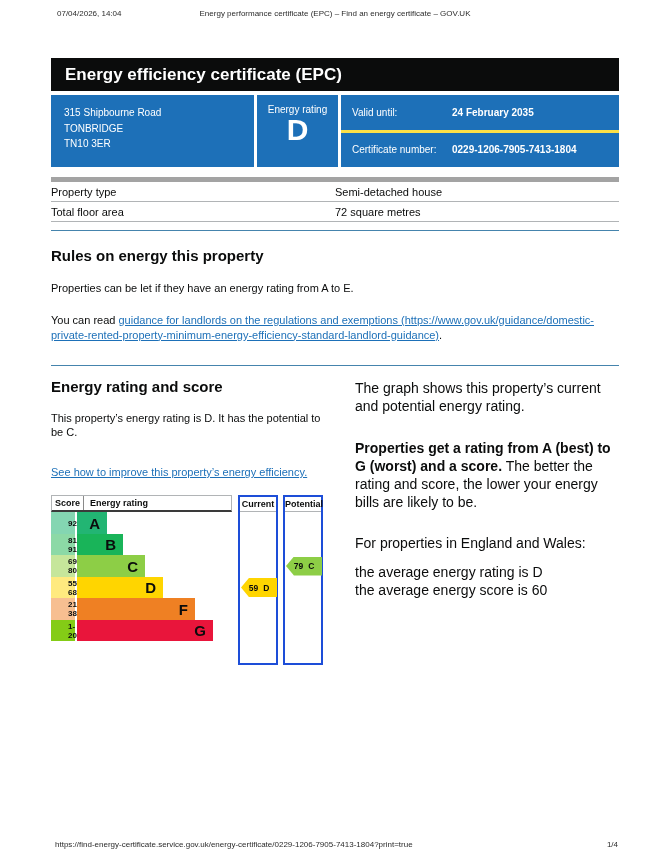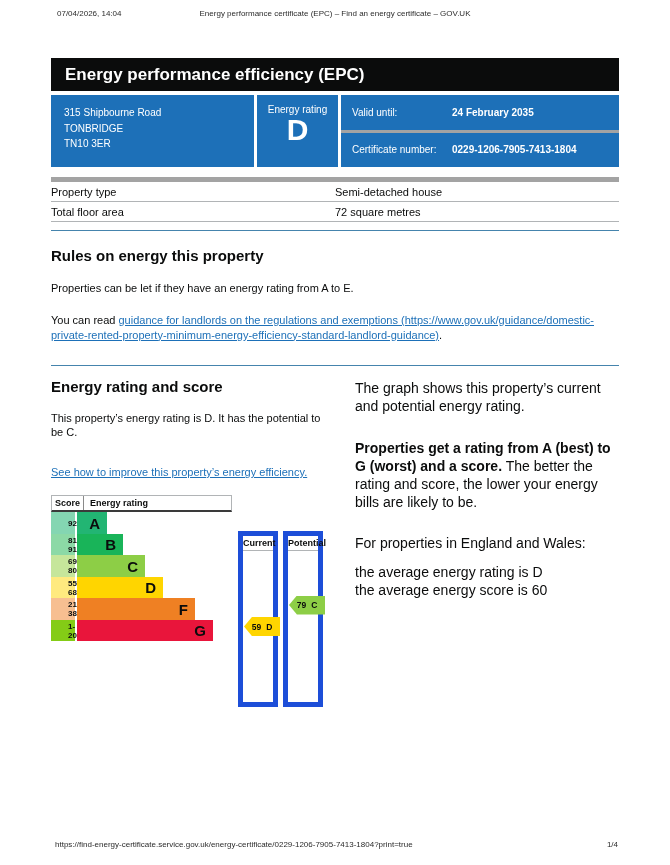--- a/index.html
+++ b/index.html
@@ -21,21 +21,21 @@
   .banner{margin-top:29px;background:#0b0c0c;color:#fff;height:33px;display:flex;align-items:center;padding-left:14px;box-sizing:border-box;}
   .banner h1{font-size:17px;margin:0;font-weight:bold;}
 
   .summary{margin-top:4px;background:#1d70b8;color:#fff;display:flex;height:72px;}
   .sum-address{width:206px;padding:10px 0 0 13px;font-size:10px;line-height:1.55;border-right:3px solid #fff;box-sizing:border-box;}
   .sum-rating{width:84px;border-right:3px solid #fff;box-sizing:border-box;display:flex;flex-direction:column;align-items:center;padding-top:9px;}
   .sum-rating-label{font-size:10px;}
   .sum-rating-letter{font-size:30px;font-weight:bold;line-height:1.0;}
   .sum-details{flex:1;display:flex;flex-direction:column;}
   .sum-row{flex:1;display:flex;align-items:center;padding-left:11px;font-size:10px;}
-  .sum-row.first{border-bottom:3px solid #a3a3a3;}
+  .sum-row.first{border-bottom:3px solid #fde047;}
   .sum-label{width:100px;}
   .sum-value{font-weight:bold;}
 
   .facts{margin-top:10px;font-size:11px;}
   .facts-row{display:flex;height:19px;align-items:center;border-bottom:1px solid #b1b4b6;}
   .facts-row.first{border-top:5px solid #a3a3a3;}
   .facts-label{width:50%;}
   .facts-value{width:50%;}
 
   hr.blue{border:none;border-top:1px solid #4584ad;margin:0;}
@@ -61,41 +61,41 @@
   
   .chart{margin-top:16px;display:flex;font-size:9px;}
   .c-main{width:181px;}
   .c-head{display:flex;height:14px;border:1px solid #b1b4b6;border-bottom:2px solid #3a3a3a;}
   .c-head div{font-weight:bold;line-height:14px;}
   .c-head-score{width:31px;text-align:center;border-right:1px solid #8a8a8a;}
   .c-head-rating{flex:1;padding-left:6px;}
   .band-row{display:flex;height:21.5px;}
   .score-cell{width:24px;font-weight:bold;font-size:8px;display:flex;align-items:center;padding-left:17px;box-sizing:border-box;color:#0b0c0c;}
   .band-bar{margin-left:2px;display:flex;align-items:center;justify-content:flex-end;padding-right:7px;box-sizing:border-box;font-weight:bold;font-size:15px;color:#0b0c0c;}
-  .c-col{width:40px;border:5px solid #1d4ed8;box-sizing:border-box;margin-top:36px;}
+  .c-col{width:40px;border:2px solid #1d4ed8;box-sizing:border-box;}
   .c-col.current{margin-left:6px;}
   .c-col.potential{margin-left:5px;}
   .c-col-head{height:14px;border-bottom:1px solid #b1b4b6;text-align:center;font-weight:bold;line-height:14px;}
   .c-col-body{position:relative;height:151px;}
   .arrow{position:absolute;left:1px;width:36px;height:19px;display:flex;align-items:center;justify-content:center;gap:5px;
          font-size:8.5px;font-weight:bold;color:#0b0c0c;
          clip-path:polygon(0 50%,22% 0,100% 0,100% 100%,22% 100%);}
 </style>
 </head>
 <body>
 
 <div class="print-header">
   <span class="ph-date">07/04/2026, 14:04</span>
   <span class="ph-title">Energy performance certificate (EPC) – Find an energy certificate – GOV.UK</span>
 </div>
 
 <div class="content">
 
   <div class="banner">
-    <h1>Energy performance efficiency (EPC)</h1>
+    <h1>Energy efficiency certificate (EPC)</h1>
   </div>
 
   <div class="summary">
     <div class="sum-address">
       <div>315 Shipbourne Road</div>
       <div>TONBRIDGE</div>
       <div>TN10 3ER</div>
     </div>
     <div class="sum-rating">
       <div class="sum-rating-label">Energy rating</div>

